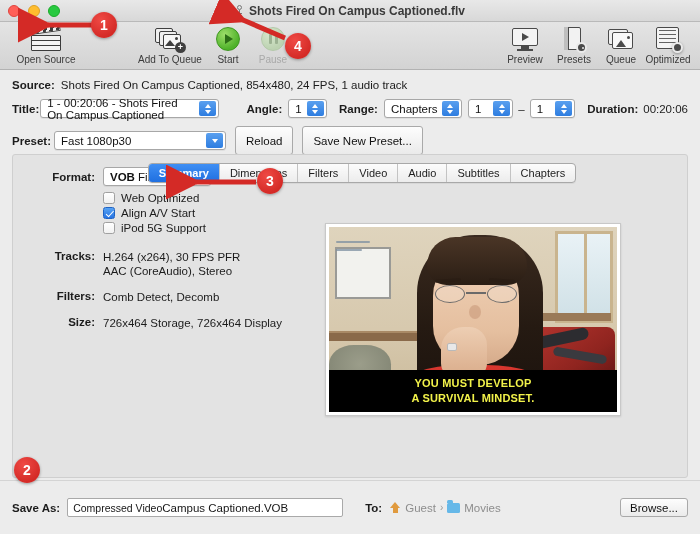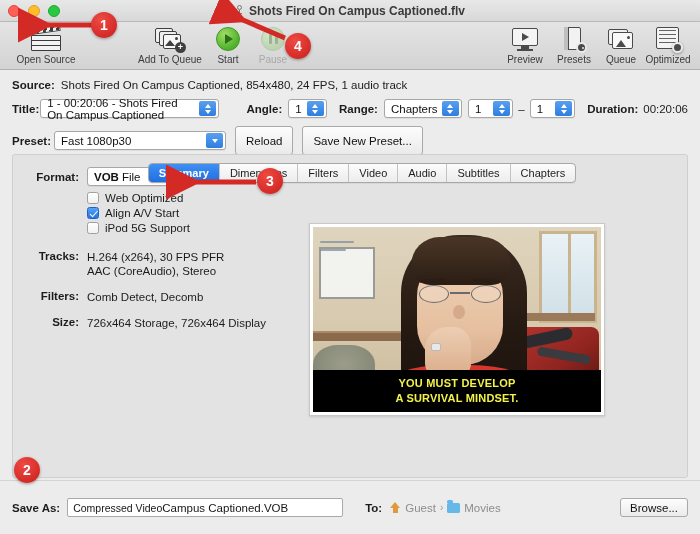--- a/index.html
+++ b/index.html
@@ -270,20 +270,21 @@
     background: linear-gradient(to bottom, #3f8ff4, #1f6fe0);
     color: #fff; font-weight: bold;
   }
 
   
   .panel {
     position: absolute; left: 12px; right: 12px; top: 154px; bottom: 56px;
     background: #e3e3e3;
     border: 1px solid #cfcfcf;
     border-radius: 3px;
+    padding-left: 16px;
   }
   .panel-inner { position: relative; width: 100%; height: 100%; padding: 12px 14px; }
 
   .fmt-row { display: flex; align-items: center; }
   .fmt-label { font-size: 11.5px; font-weight: bold; color: #1c1c1c; width: 52px; text-align: right; margin-right: 8px; }
   .fmt-popup { width: 108px; }
   .fmt-popup b { font-weight: bold; }
   .fmt-popup .rest { font-weight: normal; margin-left: 3px; }
 
   .checks { margin: 6px 0 0 60px; }

